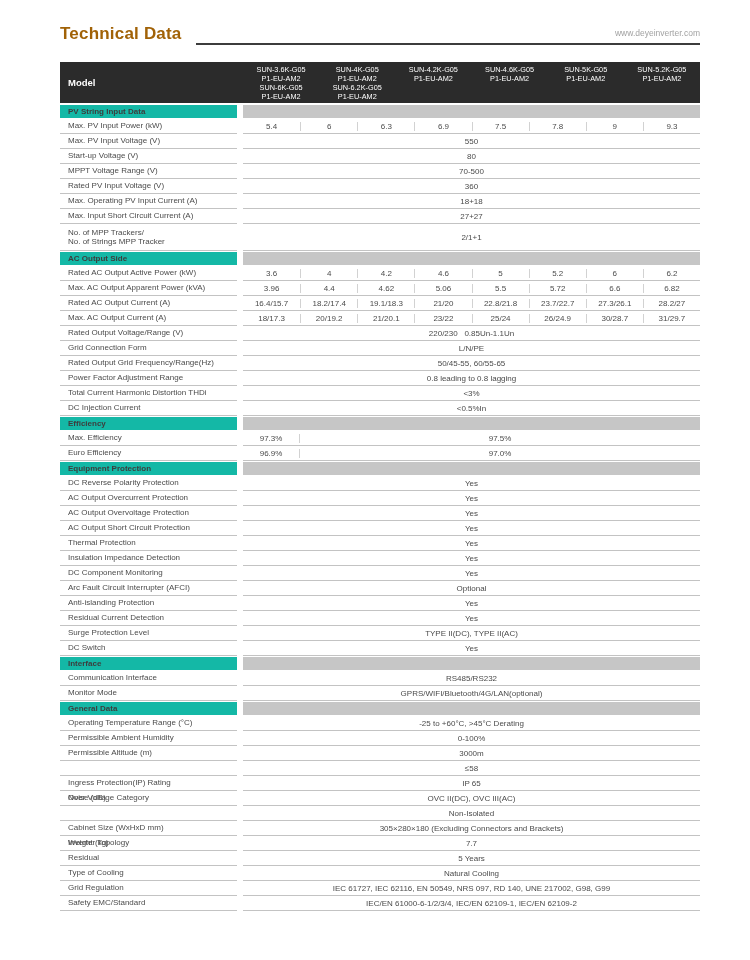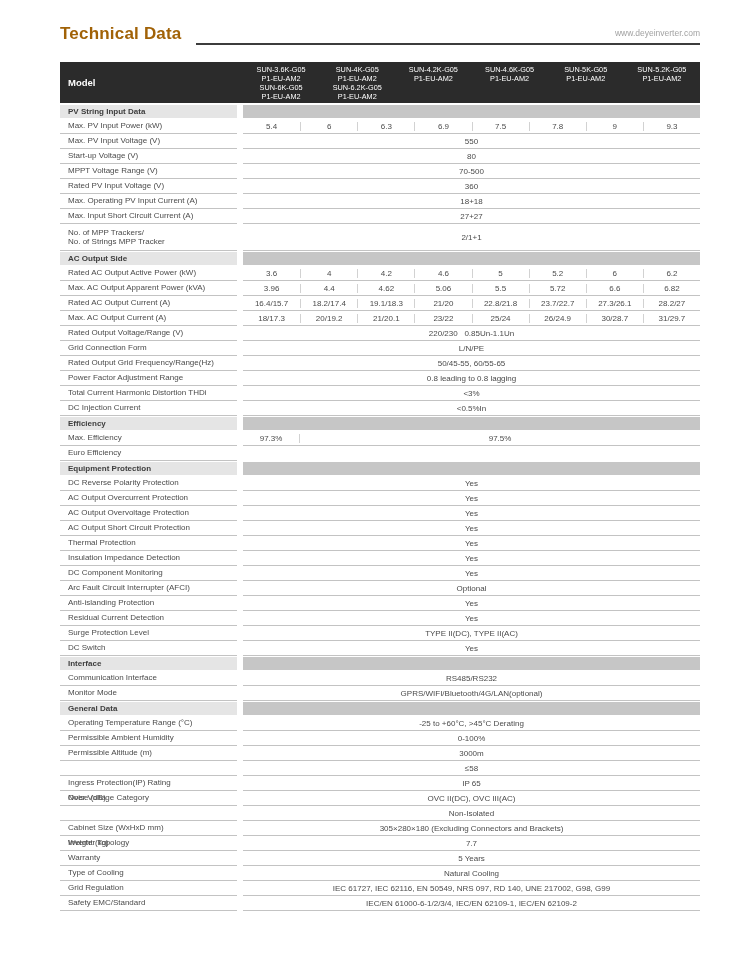--- a/index.html
+++ b/index.html
@@ -26,21 +26,21 @@
   .model-row {
     display:flex; align-items:center; background:#2b2b2b; color:#ffffff;
     height:41px; margin-bottom:2px;
   }
   .model-label { width:183px; padding-left:8px; font-size:9.5px; font-weight:bold; }
   .model-cols { flex:1; display:grid; grid-template-columns:repeat(6,1fr); }
   .model-col { text-align:center; font-size:7.3px; line-height:9px; }
   
   .sec-row { display:flex; height:13px; margin:1px 0; }
   .sec-label {
-    width:177px; background:#e5e5e5; color:#3d3d3d;
+    width:177px; background:#14b8a6; color:#3d3d3d;
     font-size:8px; font-weight:bold; padding-left:8px; line-height:13px;
   }
   .sec-gap { width:6px; background:#ffffff; }
   .sec-fill { flex:1; background:#c6c6c6; }
   
   .row { display:flex; min-height:15px; }
   .row.tall { min-height:27px; }
   .lbl {
     width:177px; padding-left:8px; font-size:8px; color:#4b4b4b;
     border-bottom:1px solid #c3c3c3; display:flex; align-items:center;
@@ -255,20 +255,24 @@
         <div class="lbl">Max. Efficiency</div>
         <div class="row-gap"></div>
         <div class="val split">
           <div class="sp-first">97.3%</div>
           <div class="sp-rest">97.5%</div>
         </div>
       </div>
       <div class="row">
         <div class="lbl">Euro Efficiency</div>
         <div class="row-gap"></div>
+        <div class="val split">
+          <div class="sp-first">96.9%</div>
+          <div class="sp-rest">97.0%</div>
+        </div>
       </div>
       <div class="sec-row">
         <div class="sec-label">Equipment Protection</div>
         <div class="sec-gap"></div>
         <div class="sec-fill"></div>
       </div>
       <div class="row">
         <div class="lbl">DC Reverse Polarity Protection</div>
         <div class="row-gap"></div>
         <div class="val">Yes</div>
@@ -387,21 +391,21 @@
         <div class="lbl">Cabinet Size (WxHxD mm)</div>
         <div class="row-gap"></div>
         <div class="val">305×280×180 (Excluding Connectors and Brackets)</div>
       </div>
       <div class="row">
         <div class="lbl"><span class="ov-a">Inverter Topology</span><span class="ov-b">Weight (kg)</span></div>
         <div class="row-gap"></div>
         <div class="val">7.7</div>
       </div>
       <div class="row">
-        <div class="lbl">Warranty</div>
+        <div class="lbl">Residual</div>
         <div class="row-gap"></div>
         <div class="val">5 Years</div>
       </div>
       <div class="row">
         <div class="lbl">Type of Cooling</div>
         <div class="row-gap"></div>
         <div class="val">Natural Cooling</div>
       </div>
       <div class="row">
         <div class="lbl">Grid Regulation</div>

